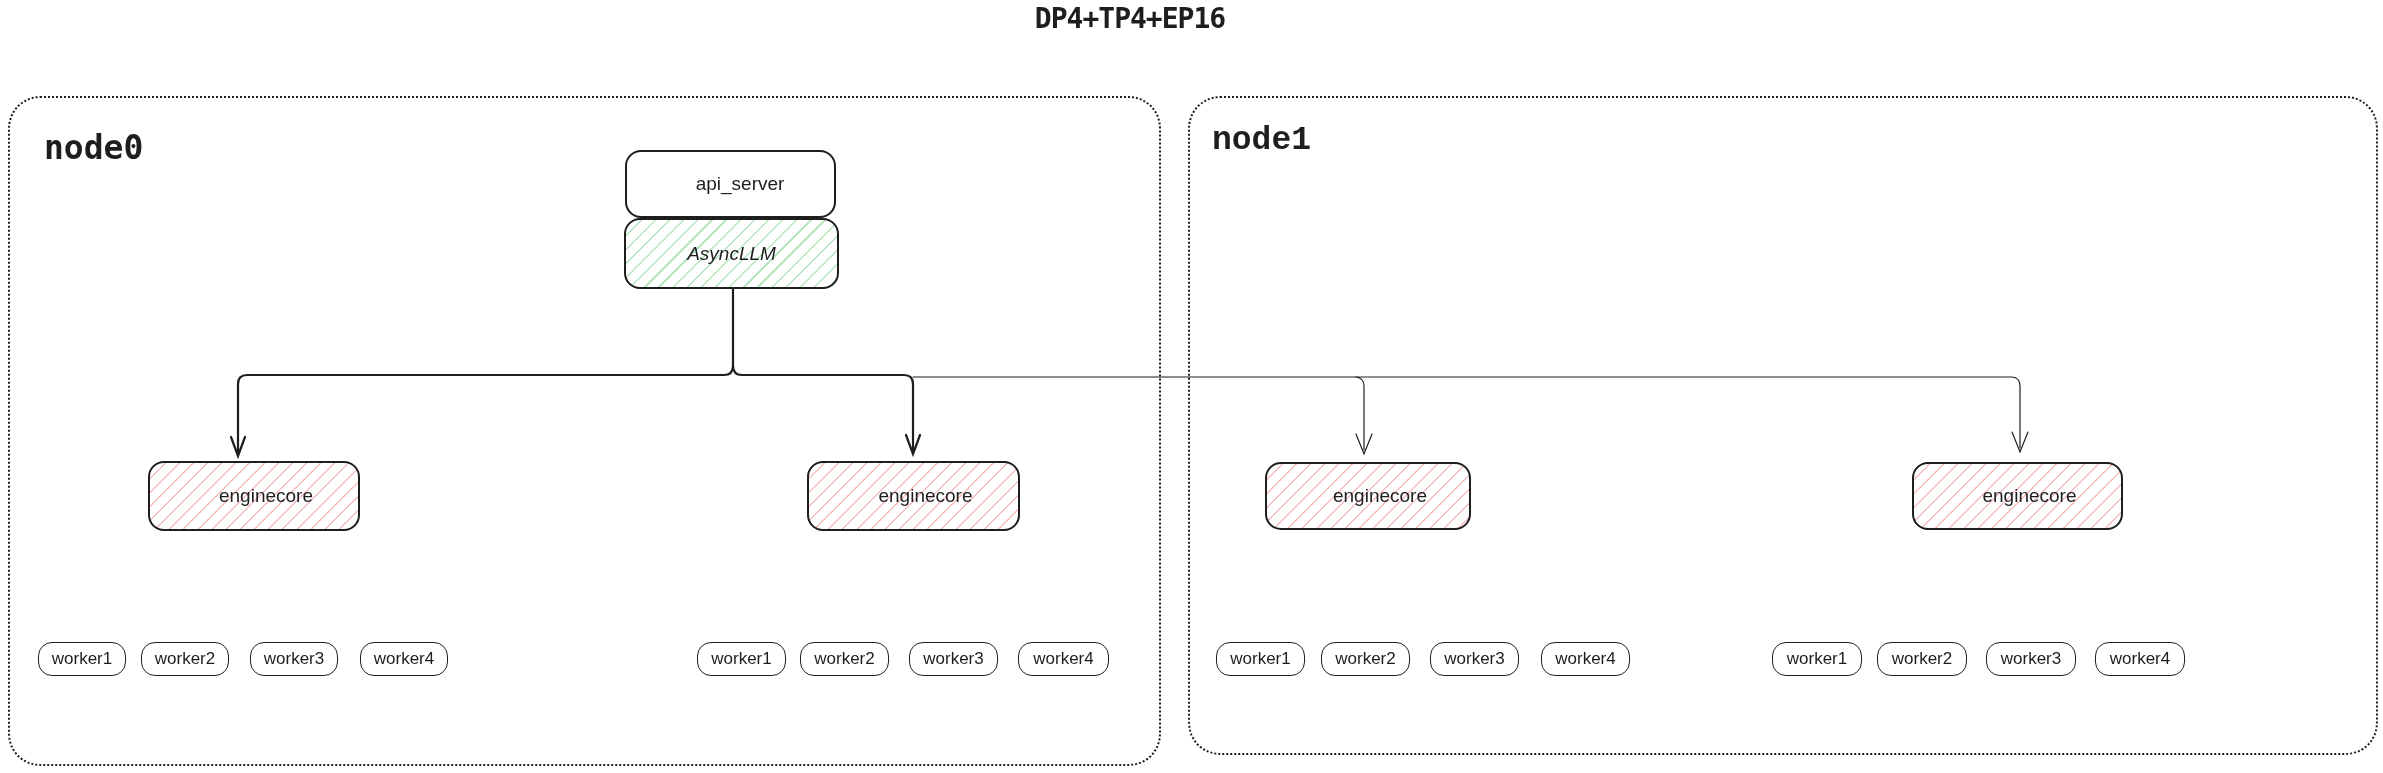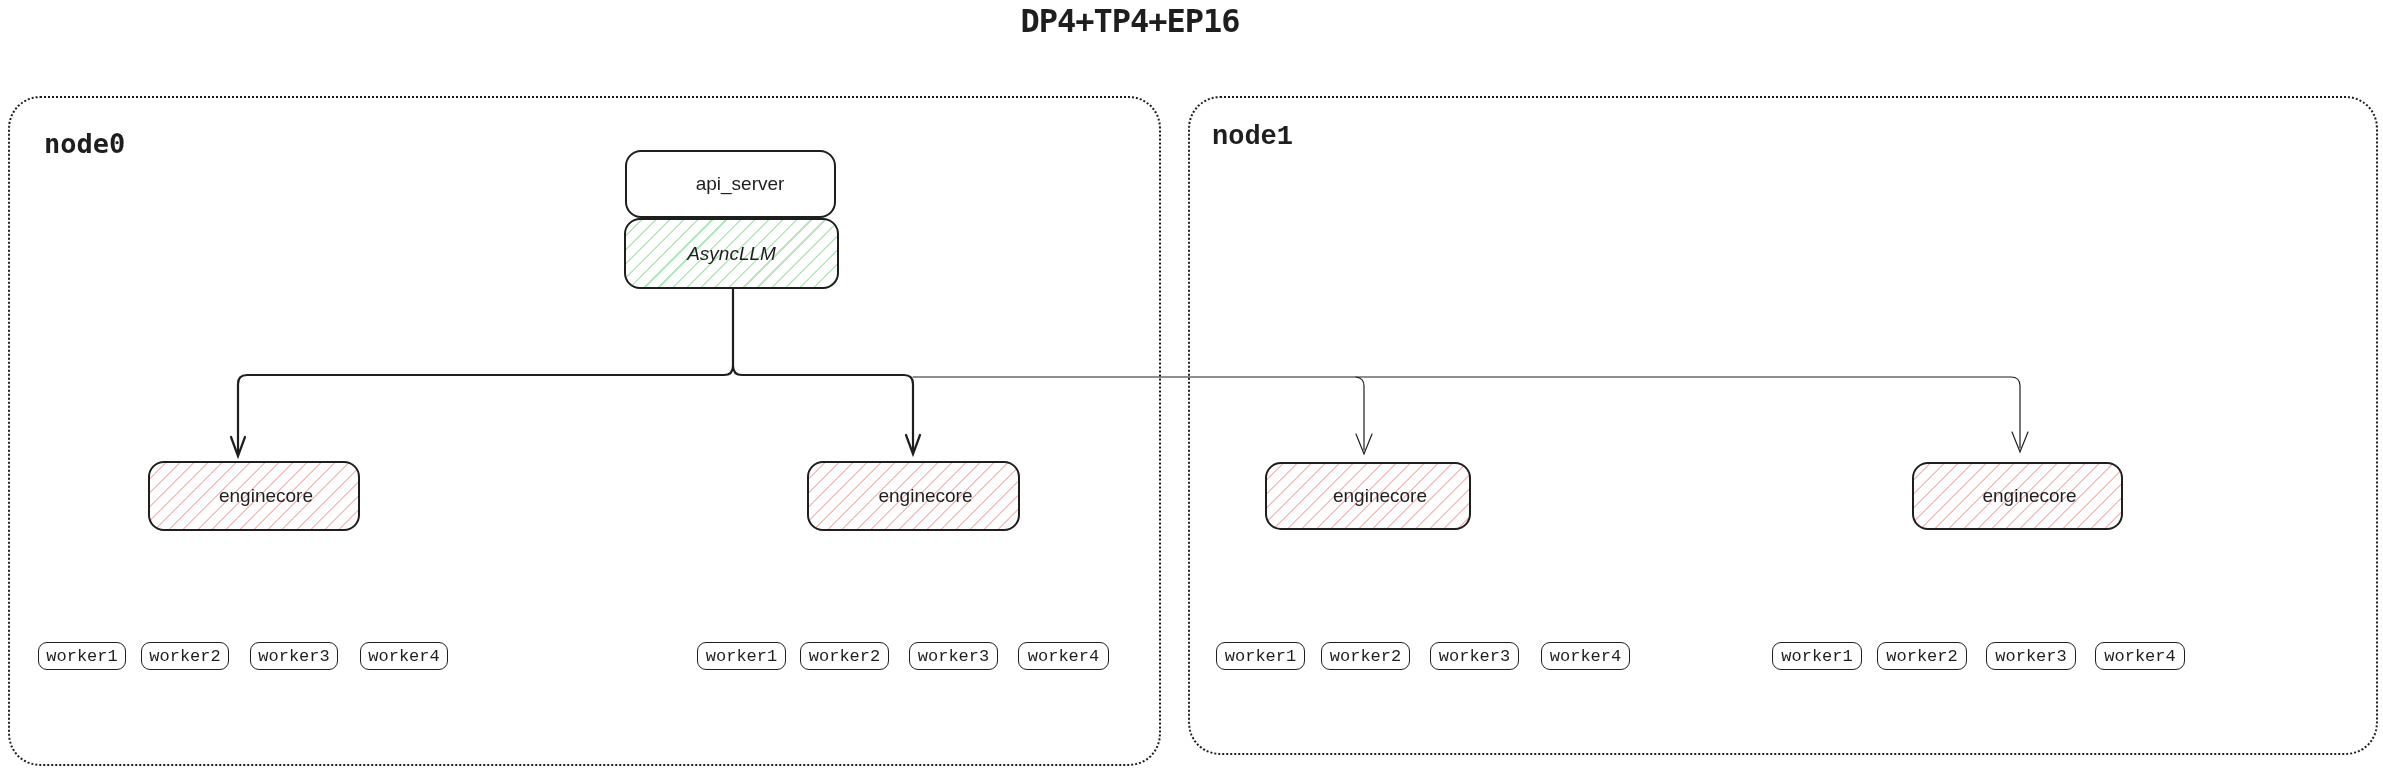--- a/index.html
+++ b/index.html
@@ -17,37 +17,37 @@
     overflow: hidden;
   }
   .diagram-title {
     position: absolute;
     left: 1005px;
     top: 2px;
     width: 250px;
     text-align: center;
     font-family: "DejaVu Sans Mono", monospace;
     font-weight: bold;
-    font-size: 32px;
+    font-size: 28px;
     letter-spacing: -1px;
     white-space: nowrap;
   }
   .node-container {
     position: absolute;
     border: 2.5px dotted #1e1e1e;
     border-radius: 32px;
     background: transparent;
   }
   #node0-container { left: 8px;    top: 96px; width: 1149px; height: 666px; }
   #node1-container { left: 1188px; top: 96px; width: 1186px; height: 655px; }
   .node-label {
     position: absolute;
     font-family: "DejaVu Sans Mono", monospace;
     font-weight: bold;
-    font-size: 27px;
+    font-size: 33px;
     white-space: nowrap;
   }
   #node0-label { left: 44px;   top: 128px; }
   #node1-label { left: 1212px; top: 122px; font-family: Liberation Mono, monospace; }
 
   .box {
     position: absolute;
     box-sizing: border-box;
     border: 2px solid #1e1e1e;
     border-radius: 16px;
@@ -77,31 +77,30 @@
   #asyncllm-box    { left: 624px;  top: 218px; width: 215px; height: 71px; }
   #enginecore-0    { left: 148px;  top: 461px; width: 212px; height: 70px; }
   #enginecore-1    { left: 807px;  top: 461px; width: 213px; height: 70px; }
   #enginecore-2    { left: 1265px; top: 462px; width: 206px; height: 68px; }
   #enginecore-3    { left: 1912px; top: 462px; width: 211px; height: 68px; }
 
   .worker {
     position: absolute;
     box-sizing: border-box;
     top: 642px;
-    height: 28px;
+    height: 34px;
     border: 1.7px solid #1e1e1e;
-    border-radius: 9px;
+    border-radius: 14px;
     background: #ffffff;
     display: flex;
     align-items: center;
     justify-content: center;
     font-size: 17px;
     white-space: nowrap;
     z-index: 3;
-    font-family: Liberation Mono, monospace;
   }
   
   #w-0-0-0 { left: 38px;  width: 88px; }
   #w-0-0-1 { left: 141px; width: 88px; }
   #w-0-0-2 { left: 250px; width: 88px; }
   #w-0-0-3 { left: 360px; width: 88px; }
   
   #w-0-1-0 { left: 697px;  width: 89px; }
   #w-0-1-1 { left: 800px;  width: 89px; }
   #w-0-1-2 { left: 909px;  width: 89px; }

